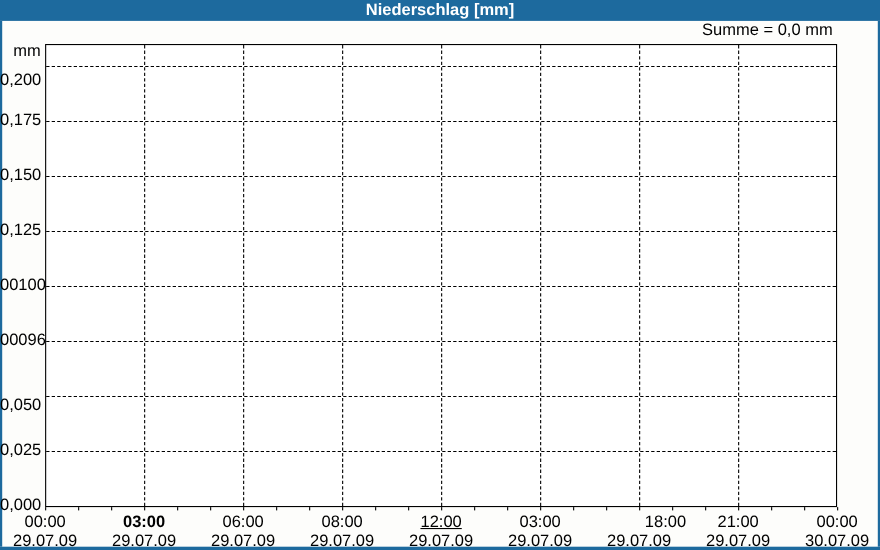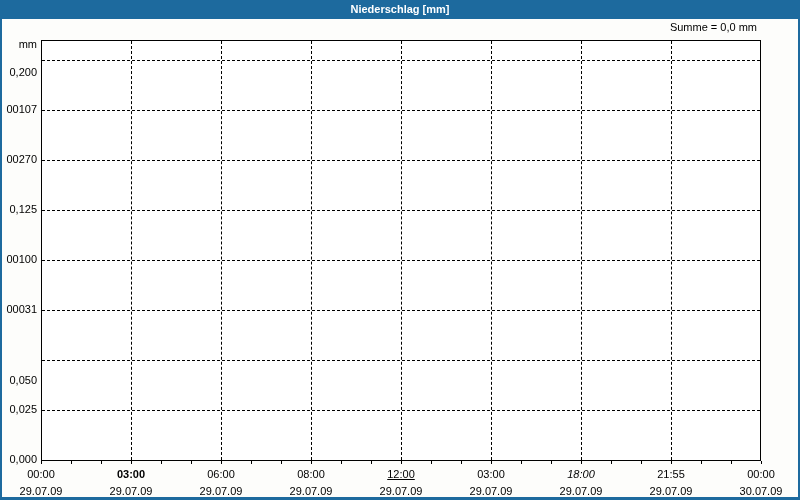--- a/index.html
+++ b/index.html
@@ -5,21 +5,21 @@
   html,body { margin:0; padding:0; }
   body {
     font-family: "Liberation Sans", sans-serif;
     background:#ffffff;
   }
   .window {
     position:relative;
     width:800px; height:500px;
     background:#fdfdfb;
     overflow:hidden;
-    font-size:11px;
+    font-size:15px;
     color:#000;
   }
   .titlebar {
     position:absolute; left:0; top:0; width:800px; height:19px;
     background:#1d6a9e;
     color:#ffffff;
     font-weight:bold;
     text-align:center;
     line-height:19px;
   }
@@ -92,43 +92,43 @@
       <div class="vgrid" style="left: 179px;"></div>
       <div class="vgrid" style="left: 269px;"></div>
       <div class="vgrid" style="left: 359px;"></div>
       <div class="vgrid" style="left: 449px;"></div>
       <div class="vgrid" style="left: 539px;"></div>
       <div class="vgrid" style="left: 629px;"></div>
     </div>
 
   <div id="axis-decorations">
       <div class="ylabel" style="top: 66px;">0,200</div>
-      <div class="ylabel" style="top: 103px;">00107</div>
-      <div class="ylabel" style="top: 153px;">00270</div>
+      <div class="ylabel" style="top: 103px;">0,175</div>
+      <div class="ylabel" style="top: 153px;">0,150</div>
       <div class="ylabel" style="top: 203px;">0,125</div>
       <div class="ylabel" style="top: 253px;">00100</div>
-      <div class="ylabel" style="top: 303px;">00031</div>
-      <div class="ylabel" style="top: 374px;">0,050</div>
+      <div class="ylabel" style="top: 303px;">00096</div>
+      <div class="ylabel" style="top: 362px;">0,050</div>
       <div class="ylabel" style="top: 403px;">0,025</div>
       <div class="ylabel" style="top: 453px;">0,000</div>
       <div class="xtime" style="left: 41px;">00:00</div>
       <div class="xdate" style="left: 41px;">29.07.09</div>
       <div class="xtime" style="left: 131px; font-weight: bold;">03:00</div>
       <div class="xdate" style="left: 131px;">29.07.09</div>
       <div class="xtime" style="left: 221px;">06:00</div>
       <div class="xdate" style="left: 221px;">29.07.09</div>
       <div class="xtime" style="left: 311px;">08:00</div>
       <div class="xdate" style="left: 311px;">29.07.09</div>
       <div class="xtime" style="left: 401px; text-decoration: underline;">12:00</div>
       <div class="xdate" style="left: 401px;">29.07.09</div>
       <div class="xtime" style="left: 491px;">03:00</div>
       <div class="xdate" style="left: 491px;">29.07.09</div>
-      <div class="xtime" style="left: 581px; font-style: italic;">18:00</div>
+      <div class="xtime" style="left: 605px;">18:00</div>
       <div class="xdate" style="left: 581px;">29.07.09</div>
-      <div class="xtime" style="left: 671px;">21:55</div>
+      <div class="xtime" style="left: 671px;">21:00</div>
       <div class="xdate" style="left: 671px;">29.07.09</div>
       <div class="xtime" style="left: 761px;">00:00</div>
       <div class="xdate" style="left: 761px;">30.07.09</div>
       <div class="xtick" style="left: 41px;"></div>
       <div class="xtick" style="left: 71px;"></div>
       <div class="xtick" style="left: 101px;"></div>
       <div class="xtick" style="left: 131px;"></div>
       <div class="xtick" style="left: 161px;"></div>
       <div class="xtick" style="left: 191px;"></div>
       <div class="xtick" style="left: 221px;"></div>

